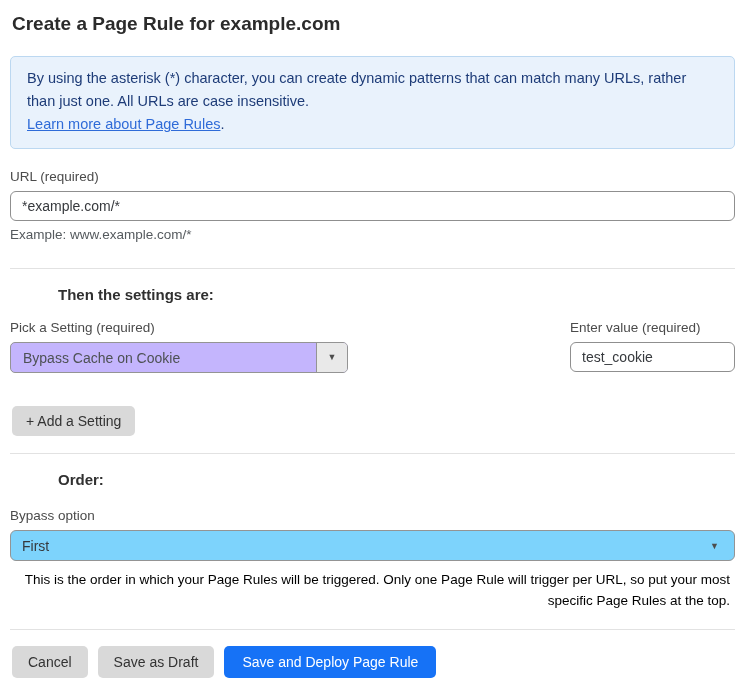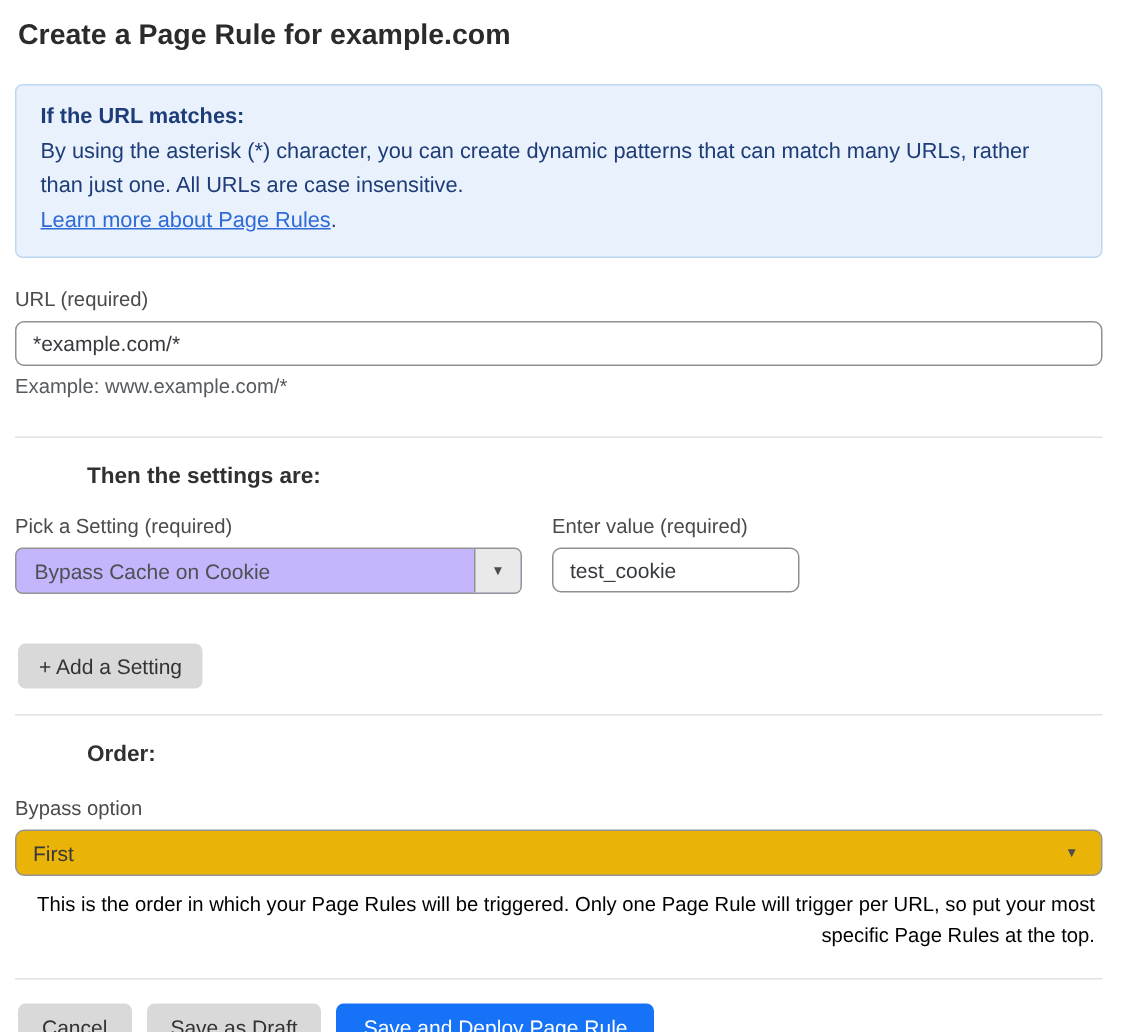--- a/index.html
+++ b/index.html
@@ -73,20 +73,21 @@
     font-weight: bold;
     color: #303030;
     margin-left: 48px;
   }
   
   .settings-row {
     display: flex;
     align-items: flex-start;
     gap: 20px;
     margin-top: 17px;
+    justify-content: space-between;
   }
   .setting-col { width: 338px; }
   .value-col { width: 165px; }
   .dropdown {
     display: flex;
     align-items: stretch;
     height: 31px;
     border: 1px solid #949494;
     border-radius: 5px;
     background: #c4b5fd;
@@ -134,21 +135,21 @@
   }
   .add-setting-btn { margin: 33px 0 0 2px; padding: 0 14px; height: 30px; }
   
   .select-full {
     position: relative;
     display: flex;
     align-items: center;
     height: 31px;
     border: 1px solid #949494;
     border-radius: 6px;
-    background: #eab308;
+    background: #7dd3fc;
     padding: 0 30px 0 11px;
     font-size: 14px;
     color: #36393d;
     cursor: pointer;
   }
   .select-full .arrow-glyph {
     position: absolute;
     right: 15px;
     top: 50%;
     transform: translateY(-50%);
@@ -177,21 +178,20 @@
   }
 </style>
 </head>
 <body>
 
 <div class="page">
 
   <h1 class="page-title">Create a Page Rule for example.com</h1>
 
   <div class="info-box">
-    <div class="info-heading">If the URL matches:</div>
     <div class="info-body">By using the asterisk (*) character, you can create dynamic patterns that can match many URLs, rather than just one. All URLs are case insensitive.</div>
     <div>
       <a class="info-link">Learn more about Page Rules</a><span class="info-link-suffix">.</span>
     </div>
   </div>
 
   <div class="url-section">
     <div class="field-label">URL (required)</div>
     <input class="text-input" type="text" value="*example.com/*" style="">
     <div class="field-hint">Example: www.example.com/*</div>

